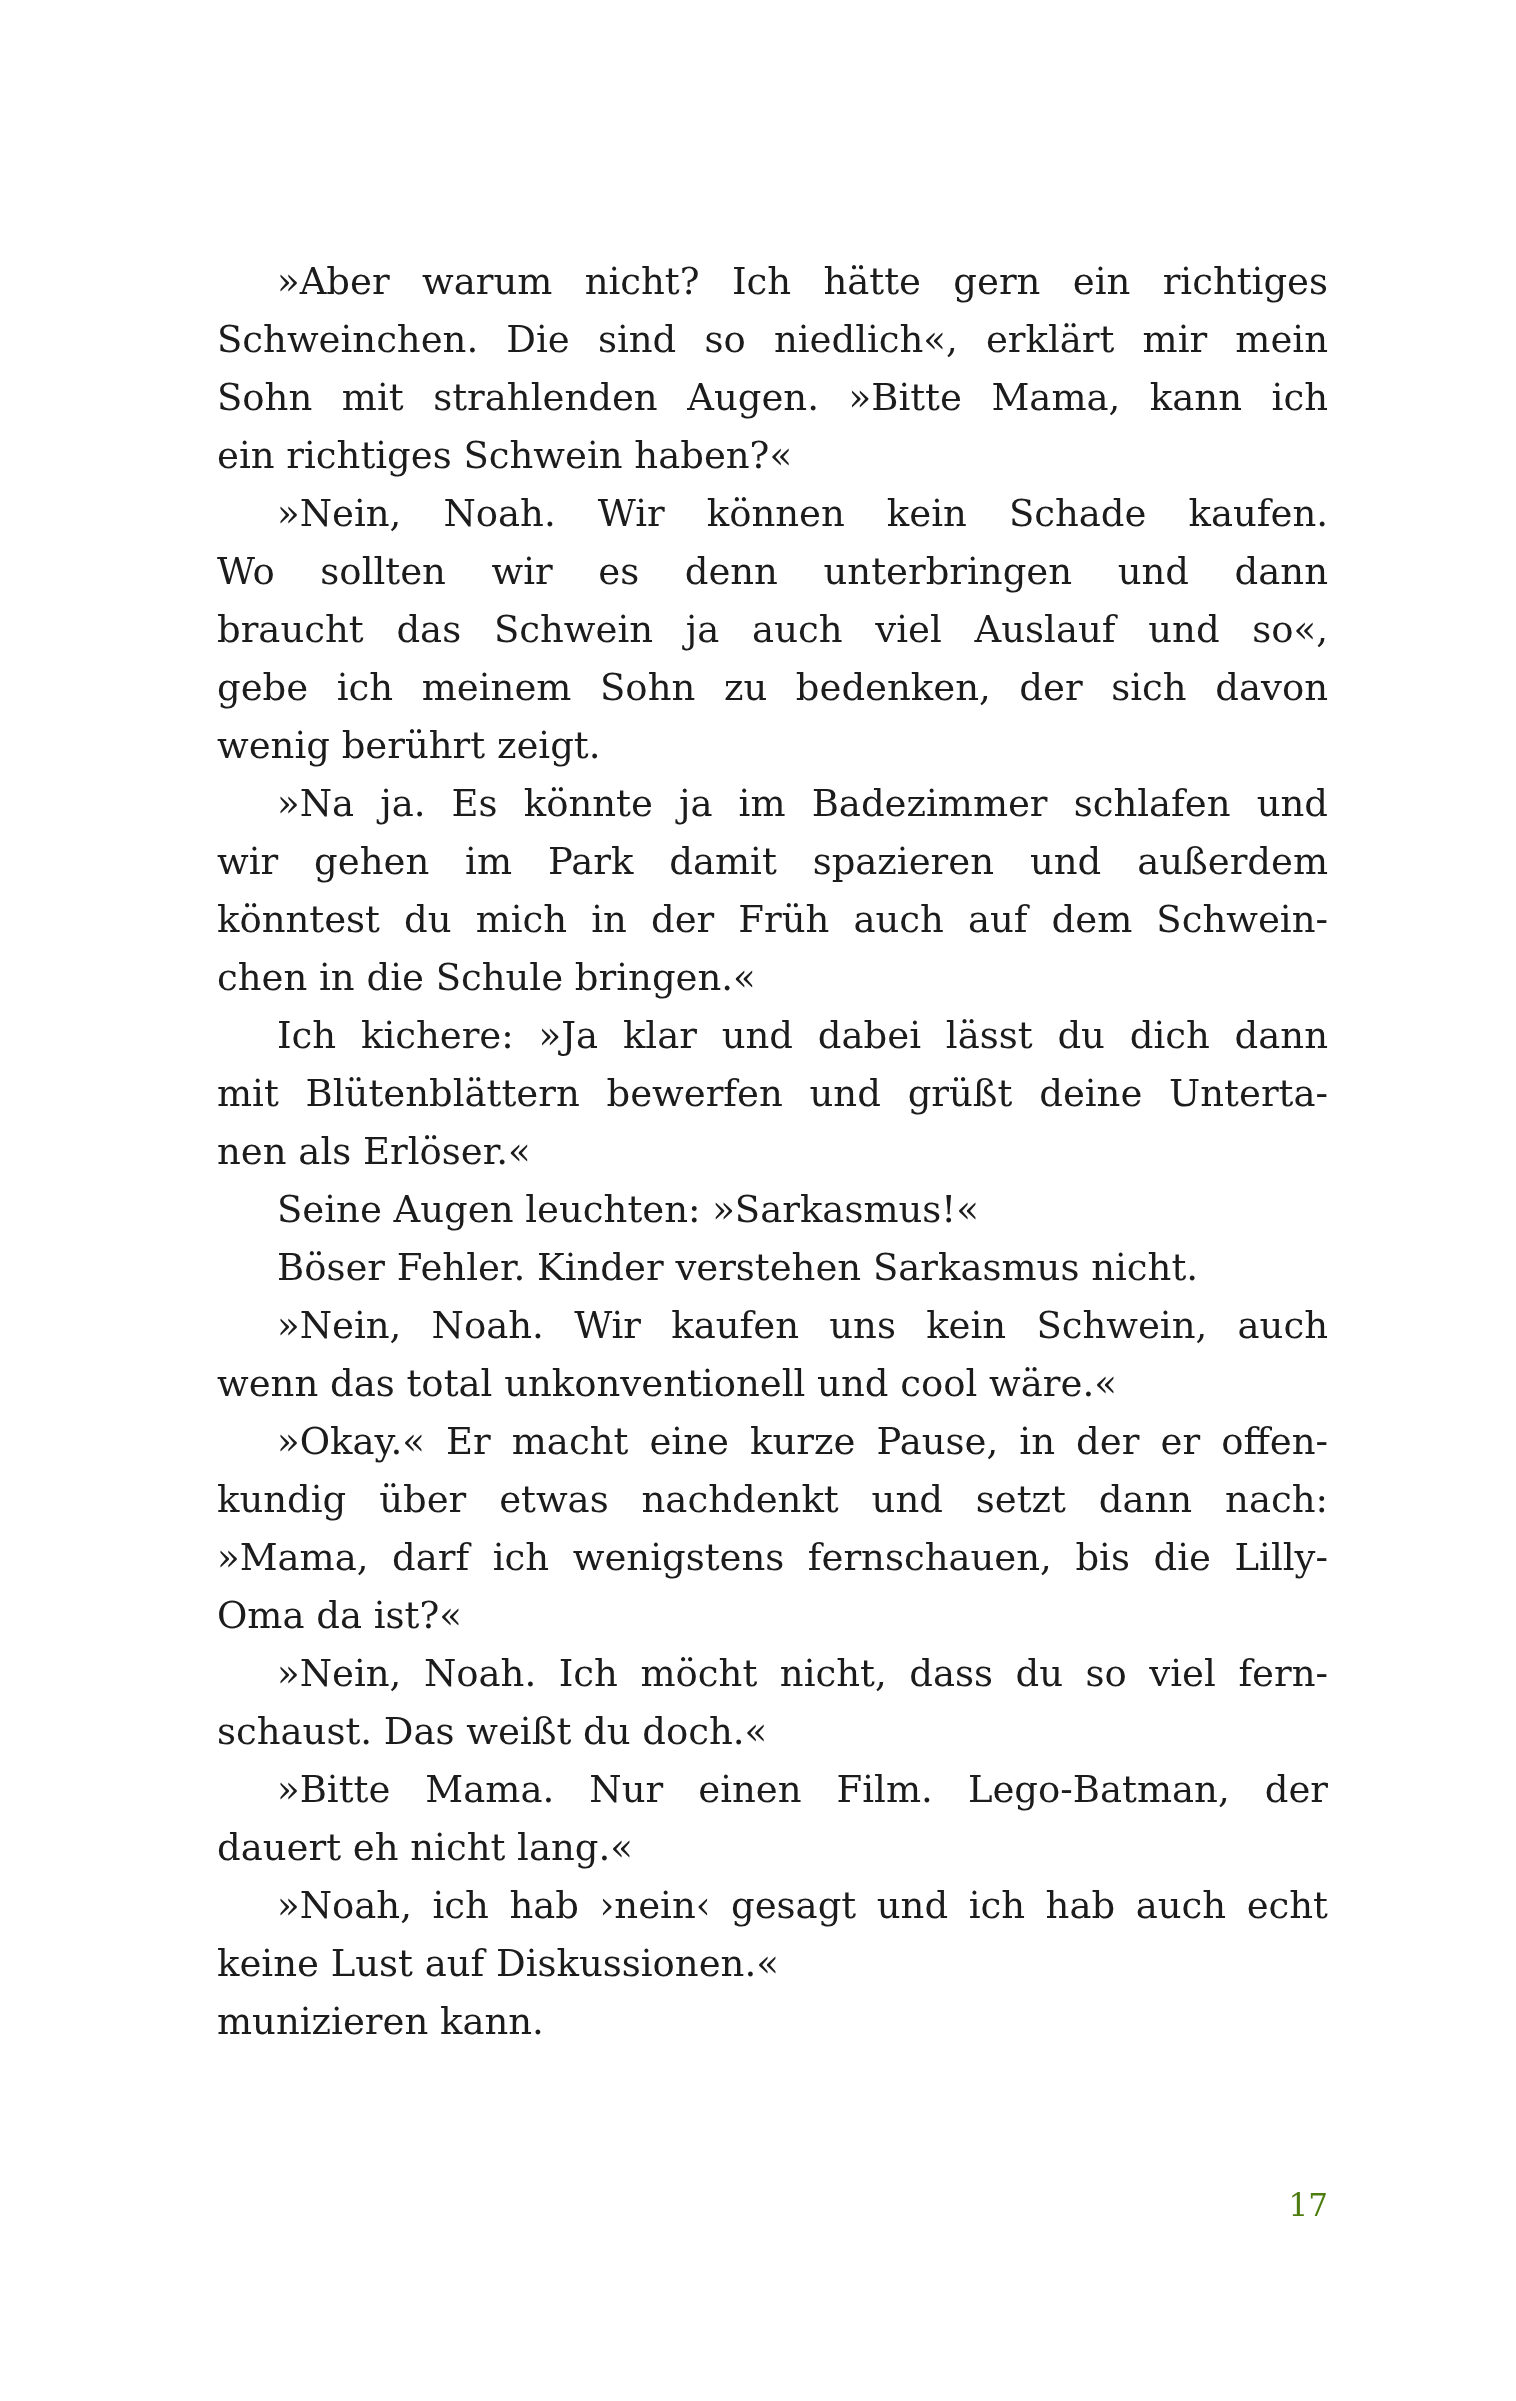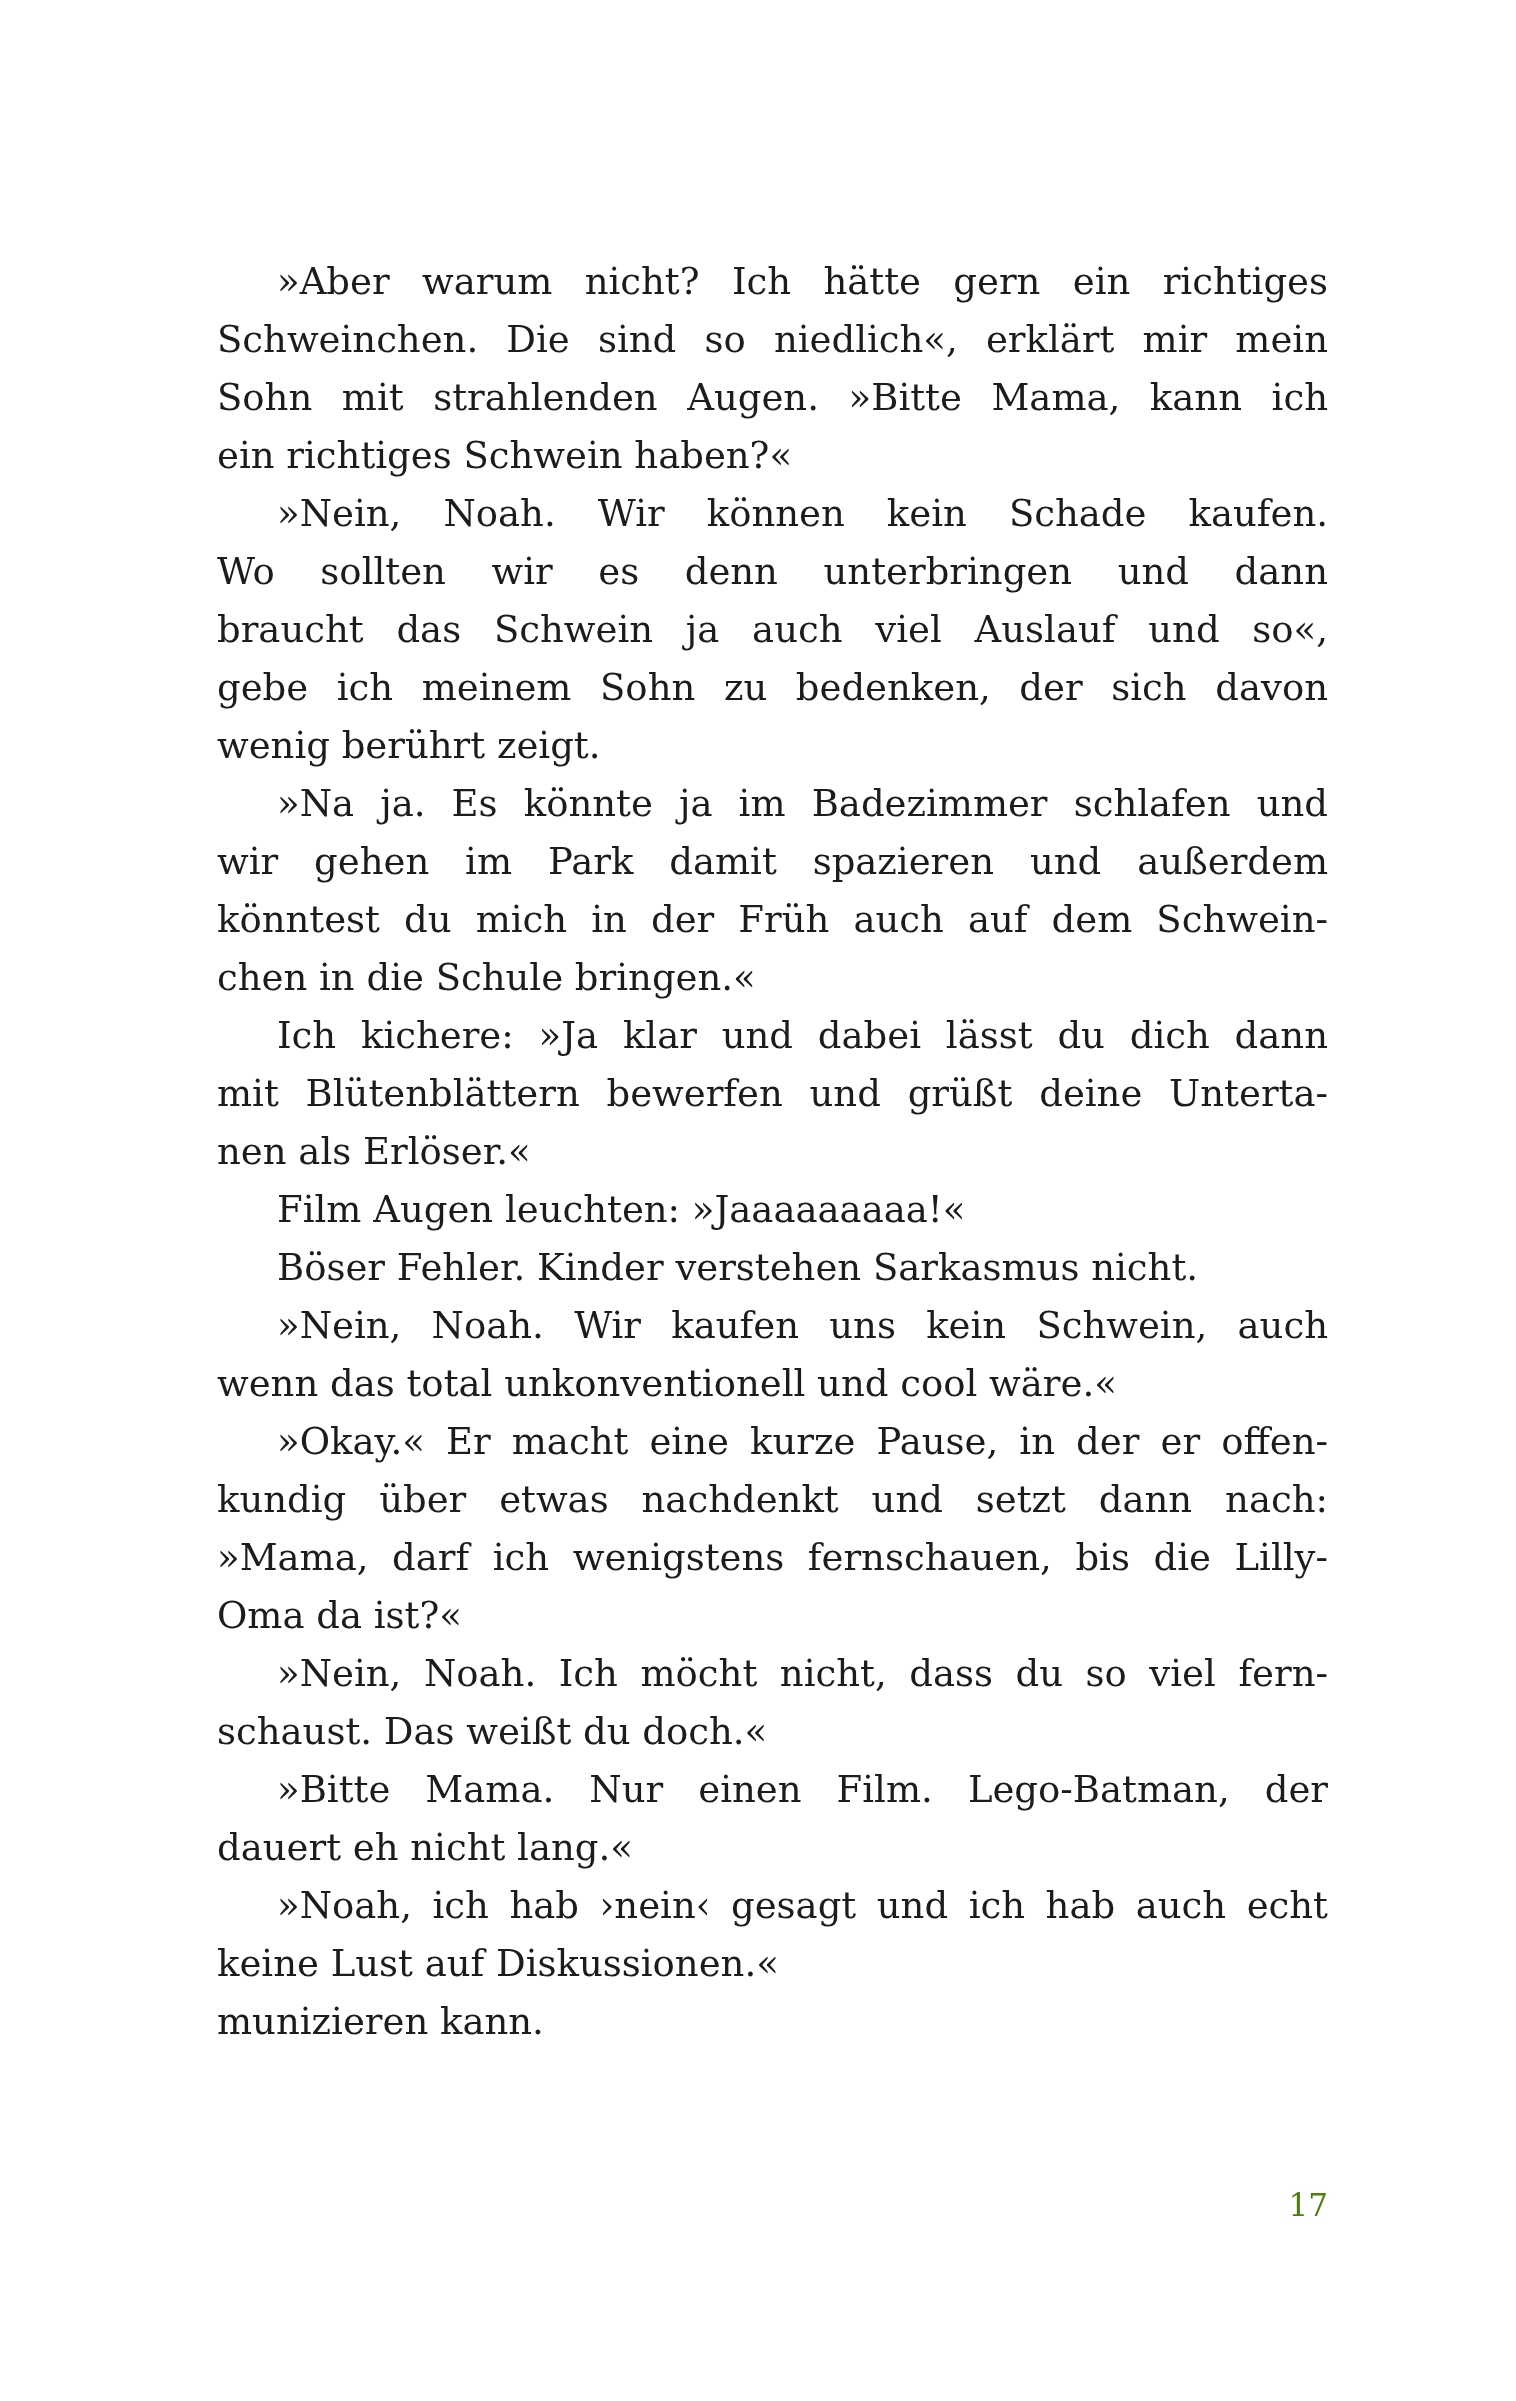--- a/index.html
+++ b/index.html
@@ -76,21 +76,21 @@
         <div class="line">wir gehen im Park damit spazieren und außerdem</div>
         <div class="line">könntest du mich in der Früh auch auf dem Schwein-</div>
         <div class="line last">chen in die Schule bringen.«</div>
       </div>
       <div class="paragraph">
         <div class="line first">Ich kichere: »Ja klar und dabei lässt du dich dann</div>
         <div class="line">mit Blütenblättern bewerfen und grüßt deine Unterta-</div>
         <div class="line last">nen als Erlöser.«</div>
       </div>
       <div class="paragraph">
-        <div class="line first last">Film Augen leuchten: »Jaaaaaaaaa!«</div>
+        <div class="line first last">Seine Augen leuchten: »Sarkasmus!«</div>
       </div>
       <div class="paragraph">
         <div class="line first last">Böser Fehler. Kinder verstehen Sarkasmus nicht.</div>
       </div>
       <div class="paragraph">
         <div class="line first">»Nein, Noah. Wir kaufen uns kein Schwein, auch</div>
         <div class="line last">wenn das total unkonventionell und cool wäre.«</div>
       </div>
       <div class="paragraph">
         <div class="line first">»Okay.« Er macht eine kurze Pause, in der er offen-</div>

